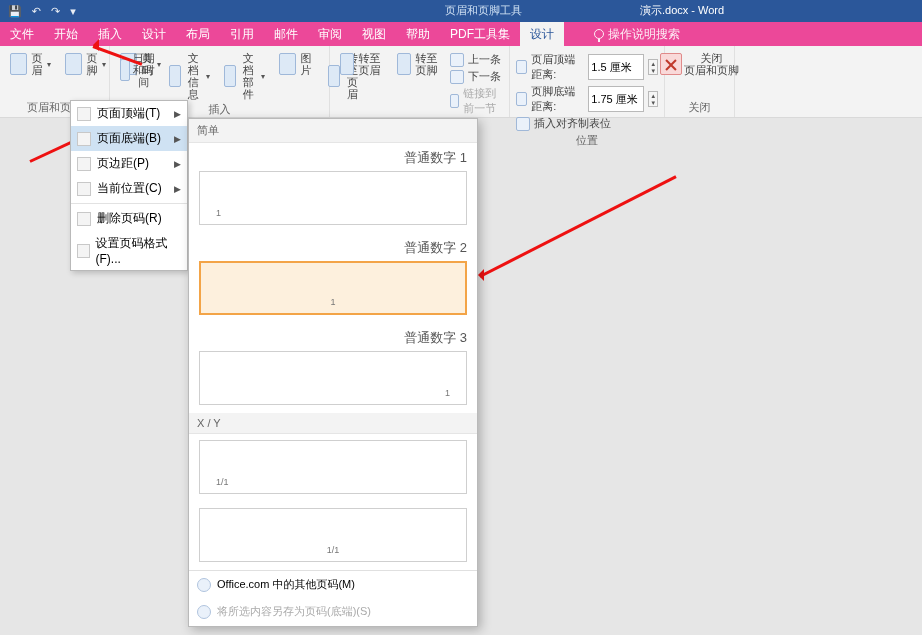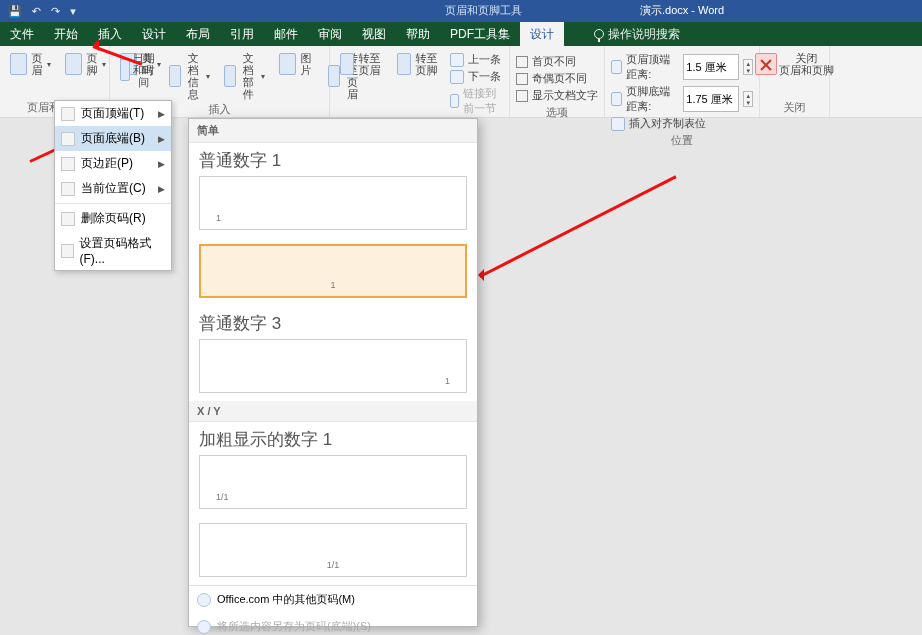--- a/index.html
+++ b/index.html
@@ -4,21 +4,21 @@
 <style>
   * { box-sizing: border-box; margin: 0; padding: 0; font-family: "Microsoft YaHei", "Segoe UI", sans-serif; }
   body { width: 922px; height: 635px; background: #e6e6e6; overflow: hidden; position: relative; }
 
   .titlebar { height: 22px; background: #2b579a; color: #fff; display: flex; align-items: center; font-size: 11px; position: relative; }
   .titlebar .qat { display: flex; align-items: center; gap: 10px; padding: 0 8px; }
   .titlebar .qat span { opacity: .9; }
   .titlebar .ctx-title { position: absolute; left: 445px; top: 3px; color: #cfe0f3; }
   .titlebar .doc-title { position: absolute; left: 640px; top: 3px; }
 
-  .menubar { height: 24px; background: #14532d; color: #fff; display: flex; align-items: center; font-size: 12px; }
+  .menubar { height: 24px; background: #ec4899; color: #fff; display: flex; align-items: center; font-size: 12px; }
   .mtab { padding: 4px 10px; cursor: pointer; }
   .mtab.active { background: #f3f3f3; color: #2b579a; }
   .tell-me { display: flex; align-items: center; gap: 4px; margin-left: 30px; opacity: .9; }
   .bulb { width: 10px; height: 10px; border: 1px solid #fff; border-radius: 50%; display: inline-block; position: relative; }
   .bulb::after { content: ""; position: absolute; left: 3px; top: 9px; width: 2px; height: 3px; background: #fff; }
 
   .ribbon { height: 72px; background: #f3f3f3; border-bottom: 1px solid #d9d9d9; display: flex; font-size: 11px; color: #444; }
   .group { border-right: 1px solid #e0e0e0; padding: 4px 6px 2px; display: flex; flex-direction: column; justify-content: space-between; }
   .group .row { display: flex; align-items: flex-start; gap: 6px; }
   .group .lbl { text-align: center; color: #666; font-size: 11px; }
@@ -32,31 +32,31 @@
   .cbx { width: 12px; height: 12px; border: 1px solid #888; display: inline-block; }
   .spin { display: flex; align-items: center; gap: 4px; }
   .spin input { width: 56px; height: 16px; font-size: 11px; padding: 12px 2px; border: 1px solid #b9b9b9; background: #fff; }
   .spin .sb { width: 12px; height: 16px; border: 1px solid #b9b9b9; background: #f5f5f5; display: flex; flex-direction: column; }
   .spin .sb span { flex: 1; font-size: 7px; text-align: center; line-height: 7px; color:#555; }
   .ic.close { background: #f9d9d9; border-color: #e08a8a; position: relative; }
   .ic.close::before, .ic.close::after { content: ""; position: absolute; left: 3px; top: 10px; width: 14px; height: 2px; background: #c0392b; transform-origin: center; }
   .ic.close::before { transform: rotate(45deg); }
   .ic.close::after { transform: rotate(-45deg); }
 
-  .dropdown { position: absolute; left: 54px; top: 100px; width: 118px; background: #fff; border: 1px solid #b9b9b9; box-shadow: 2px 2px 6px rgba(0,0,0,.2); font-size: 12px; z-index: 5; }
+  .dropdown { position: absolute; left: 70px; top: 100px; width: 118px; background: #fff; border: 1px solid #b9b9b9; box-shadow: 2px 2px 6px rgba(0,0,0,.2); font-size: 12px; z-index: 5; }
   .ditem { display: flex; align-items: center; padding: 4px 6px; gap: 6px; cursor: pointer; position: relative; }
   .ditem .mi { width: 14px; height: 14px; border: 1px solid #c8c8c8; background: #f4f4f4; }
   .ditem .arr { position: absolute; right: 6px; font-size: 9px; color: #555; }
   .ditem.selected { background: #cfe2f3; }
   .dsep { height: 1px; background: #e2e2e2; margin: 2px 0; }
 
   .gallery { position: absolute; left: 188px; top: 118px; width: 290px; bottom: 8px; background: #fff; border: 1px solid #b9b9b9; box-shadow: 3px 3px 10px rgba(0,0,0,.25); font-size: 12px; display: flex; flex-direction: column; z-index: 6; }
-  .ghdr { background: #f3f3f3; color: #666; font-size: 11px; padding: 4px 8px; font-weight: bold; border-bottom: 1px solid #e5e5e5; }
+  .ghdr { background: #f3f3f3; color: #666; font-size: 11px; padding: 4px 8px; font-weight: normal; border-bottom: 1px solid #e5e5e5; }
   .gitem { padding: 6px 10px 8px; }
-  .gitem .gname { color: #555; font-size: 17px; margin-bottom: 4px; }
+  .gitem .gname { color: #555; font-size: 13px; margin-bottom: 4px; text-align: right; }
   .gprev { height: 54px; border: 1px solid #cfcfcf; position: relative; background: #fff; }
   .gprev.sel { border: 2px solid #f3a447; background: #fdf0dd; }
   .gprev .pn { position: absolute; font-size: 9px; color: #777; }
   .gprev .pn.left { left: 16px; bottom: 6px; }
   .gprev .pn.center { left: 50%; transform: translateX(-50%); bottom: 6px; }
   .gprev .pn.right { right: 16px; bottom: 6px; }
   .gfoot { border-top: 1px solid #e0e0e0; font-size: 11px; }
   .gfoot .fr { display: flex; align-items: center; gap: 6px; padding: 6px 8px; cursor: pointer; }
   .gfoot .fr.dis { color: #aaa; }
   .gfoot .fi { width: 14px; height: 14px; border-radius: 50%; border: 1px solid #b0c4de; background: #eaf1fa; }
@@ -172,37 +172,20 @@
           </div>
         <div class="sr" style="color:#aaa">
             <span class="chip"></span>
             <span>链接到前一节</span>
           </div>
       </div>
     </div>
     <div class="lbl">导航</div>
   </div>
 
-  <div class="group" style="width:95px">
-    <div class="smallrows" style="padding-top:4px">
-      <div class="sr">
-          <span class="cbx"></span>
-          <span>首页不同</span>
-        </div>
-      <div class="sr">
-          <span class="cbx"></span>
-          <span>奇偶页不同</span>
-        </div>
-      <div class="sr">
-          <span class="cbx"></span>
-          <span>显示文档文字</span>
-        </div>
-    </div>
-    <div class="lbl">选项</div>
-  </div>
 
   <div class="group" style="width:155px">
     <div class="smallrows" style="padding-top:2px">
       <div class="spin sr">
         <span class="chip"></span>
         <span>页眉顶端距离:</span>
         <input value="1.5 厘米" style="">
         <div class="sb">
             <span>▴</span>
             <span>▾</span>
@@ -272,35 +255,35 @@
 <div class="gallery">
   <div class="ghdr">简单</div>
 
   <div class="gitem">
     <div class="gname">普通数字 1</div>
     <div class="gprev">
         <span class="pn left">1</span>
       </div>
   </div>
   <div class="gitem">
+    <div class="gname">普通数字 2</div>
     <div class="gprev sel">
         <span class="pn center">1</span>
       </div>
   </div>
   <div class="gitem">
     <div class="gname">普通数字 3</div>
     <div class="gprev">
         <span class="pn right">1</span>
       </div>
   </div>
 
   <div class="ghdr">X / Y</div>
 
   <div class="gitem">
-    <div class="gname">加粗显示的数字 1</div>
     <div class="gprev">
         <span class="pn left">1/1</span>
       </div>
   </div>
   <div class="gitem">
     <div class="gprev">
         <span class="pn center">1/1</span>
       </div>
   </div>
 

